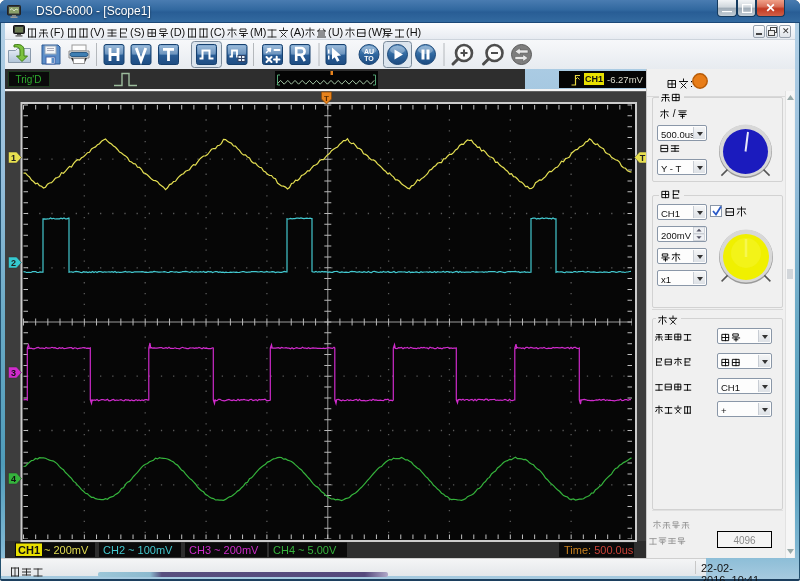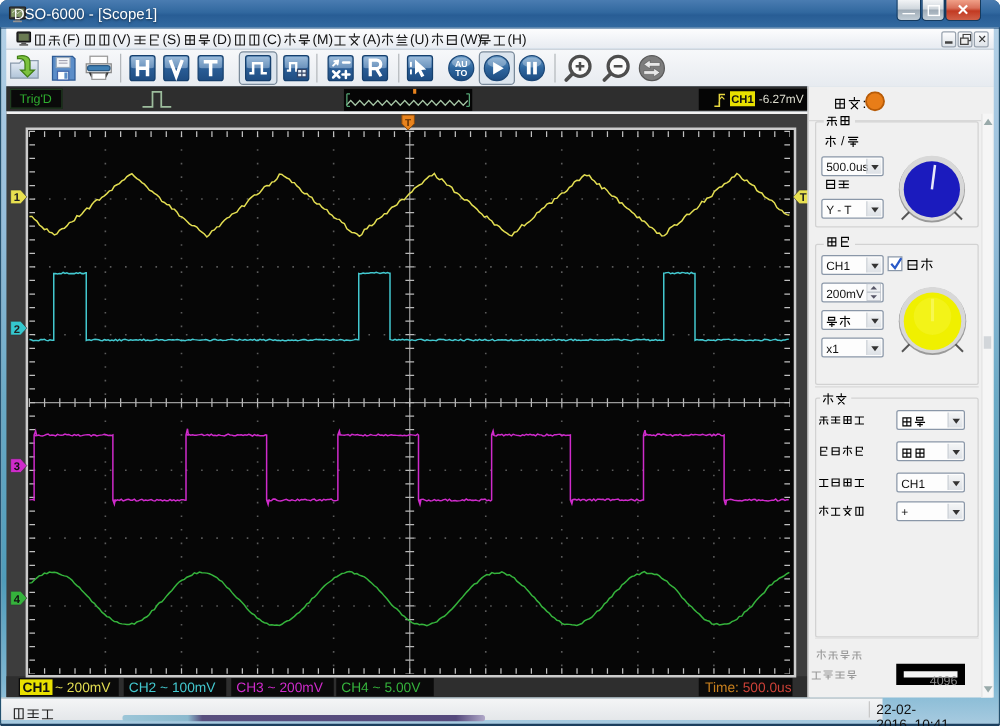--- a/index.html
+++ b/index.html
@@ -1,24 +1,24 @@
 <!DOCTYPE html>
 <html><head><meta charset="utf-8"><style>
 *{margin:0;padding:0;box-sizing:border-box}
 body{width:800px;height:581px;overflow:hidden;font-family:"Liberation Sans",sans-serif;background:#fff;position:relative}
 #frame{position:absolute;inset:0;background:linear-gradient(180deg,#b7d3e8 0%,#96bedb 30%,#6aaac6 55%,#4f9cba 80%,#7db6d2 94%,#a8cbe0 100%);border-radius:6px 6px 3px 3px;border:1px solid #24516f}
 #btmline{position:absolute;left:0;bottom:0;width:800px;height:2px;background:#1c3f5e;border-radius:0 0 3px 3px}
 #title{position:absolute;left:0;top:0;width:800px;height:23px;background:linear-gradient(180deg,#4a7cb1 0%,#31689f 45%,#285d95 55%,#336aa0 100%);border-radius:6px 6px 0 0;border-bottom:1px solid #1c4878}
-#title .txt{position:absolute;left:11px;top:4px;color:#fff;font-size:12px;text-shadow:0 1px 2px rgba(0,0,0,.6)}
+#title .txt{position:absolute;left:36px;top:4px;color:#fff;font-size:12px;text-shadow:0 1px 2px rgba(0,0,0,.6)}
 .capbtn{position:absolute;top:0;height:17px;border:1px solid #143a5e;border-top:none;border-radius:0 0 4px 4px;background:linear-gradient(180deg,#f2f4f6 0%,#cfd6dc 45%,#9fabb6 50%,#c2cdd6 100%)}
 .capbtn span{position:absolute;left:50%;top:50%;transform:translate(-50%,-50%);color:#fff;font-weight:bold}
 #menubar{position:absolute;left:5px;top:23px;width:790px;height:17px;background:linear-gradient(180deg,#fdfdfe,#e7ebf1);border-bottom:1px solid #cdd4dc}
 .mi{position:absolute;top:3px;font-size:11px;color:#111;white-space:nowrap}
 #toolbar{position:absolute;left:5px;top:40px;width:790px;height:29px;background:linear-gradient(180deg,#f7f8fa,#e7ebf0)}
-#trig{position:absolute;left:5px;top:69px;width:641px;height:20px;background:#2e2e2e}
+#trig{position:absolute;left:5px;top:69px;width:520px;height:20px;background:#2e2e2e}
 #rpanel{position:absolute;left:646px;top:69px;width:149px;height:489px;background:#f0f0f0;border-left:1px solid #c8c8c8;font-size:10px}
 #statusbar{position:absolute;left:1px;top:558px;width:705px;height:18px;background:linear-gradient(180deg,#f4f5f6,#e4e7ea);border-top:1px solid #cfcfcf}
 .combo{position:absolute;height:16px;background:#fdfdfd;border:1px solid #8a97a8;border-radius:2px;font-size:10px;color:#111}
 .combo .ar{position:absolute;right:1px;top:1px;bottom:1px;width:12px;background:linear-gradient(180deg,#f4f5f6,#dde1e6);border-left:1px solid #c8cdd4}
 .combo .ar:after{content:"";position:absolute;left:3px;top:5px;border:3.5px solid transparent;border-top:4.5px solid #333}
 .combo .tx{position:absolute;left:3px;top:2.5px}
 .glab{position:absolute;color:#000}
 .gbox{position:absolute;border:1px solid #d2d2d2;border-radius:2px}
 </style></head><body>
 <div id="frame"></div>
@@ -606,21 +606,21 @@
         <g transform="translate(9.5,1) scale(0.8)">
           <path d="M1 1H9M2 3H8M1 5H9M3 7H7M5 5V9" fill="none" stroke="#9a9a9a" stroke-width="1.15" stroke-linecap="square"></path>
         </g>
         <g transform="translate(19.0,1) scale(0.8)">
           <path d="M1 2H9M1 5H9M1 8H9M5 2V8" fill="none" stroke="#9a9a9a" stroke-width="1.15" stroke-linecap="square"></path>
         </g>
         <g transform="translate(28.5,1) scale(0.8)">
           <path d="M2 1H7.5V3.5H2ZM1 5.5H9M3 7.5H7M5 5.5V9" fill="none" stroke="#9a9a9a" stroke-width="1.15" stroke-linecap="square"></path>
         </g>
       </svg></span>
-<div style="position:absolute;left:70px;top:462px;width:55px;height:17px;background:#f4f4f4;border:6px solid #000000;font-size:10px;color:#8a8a8a;text-align:right;padding-top:3px">4096</div>
+<div style="position:absolute;left:70px;top:462px;width:55px;height:17px;background:#f4f4f4;border:1px solid #000000;font-size:10px;color:#8a8a8a;text-align:center;padding-top:3px">4096</div>
 <div style="position:absolute;left:138px;top:22px;width:9px;height:467px;background:#f6f6f6;border-left:1px solid #e2e2e2">
 <svg width="9" height="9" style="position:absolute;top:2px">
         <path d="M4.5 2L8 7H1z" fill="#9aa"></path>
       </svg>
 <svg width="9" height="9" style="position:absolute;bottom:2px">
         <path d="M4.5 7L1 2h7z" fill="#9aa"></path>
       </svg>
 <div style="position:absolute;top:178px;left:1px;width:6px;height:10px;background:#d2d6da"></div>
 </div>
   </div>

